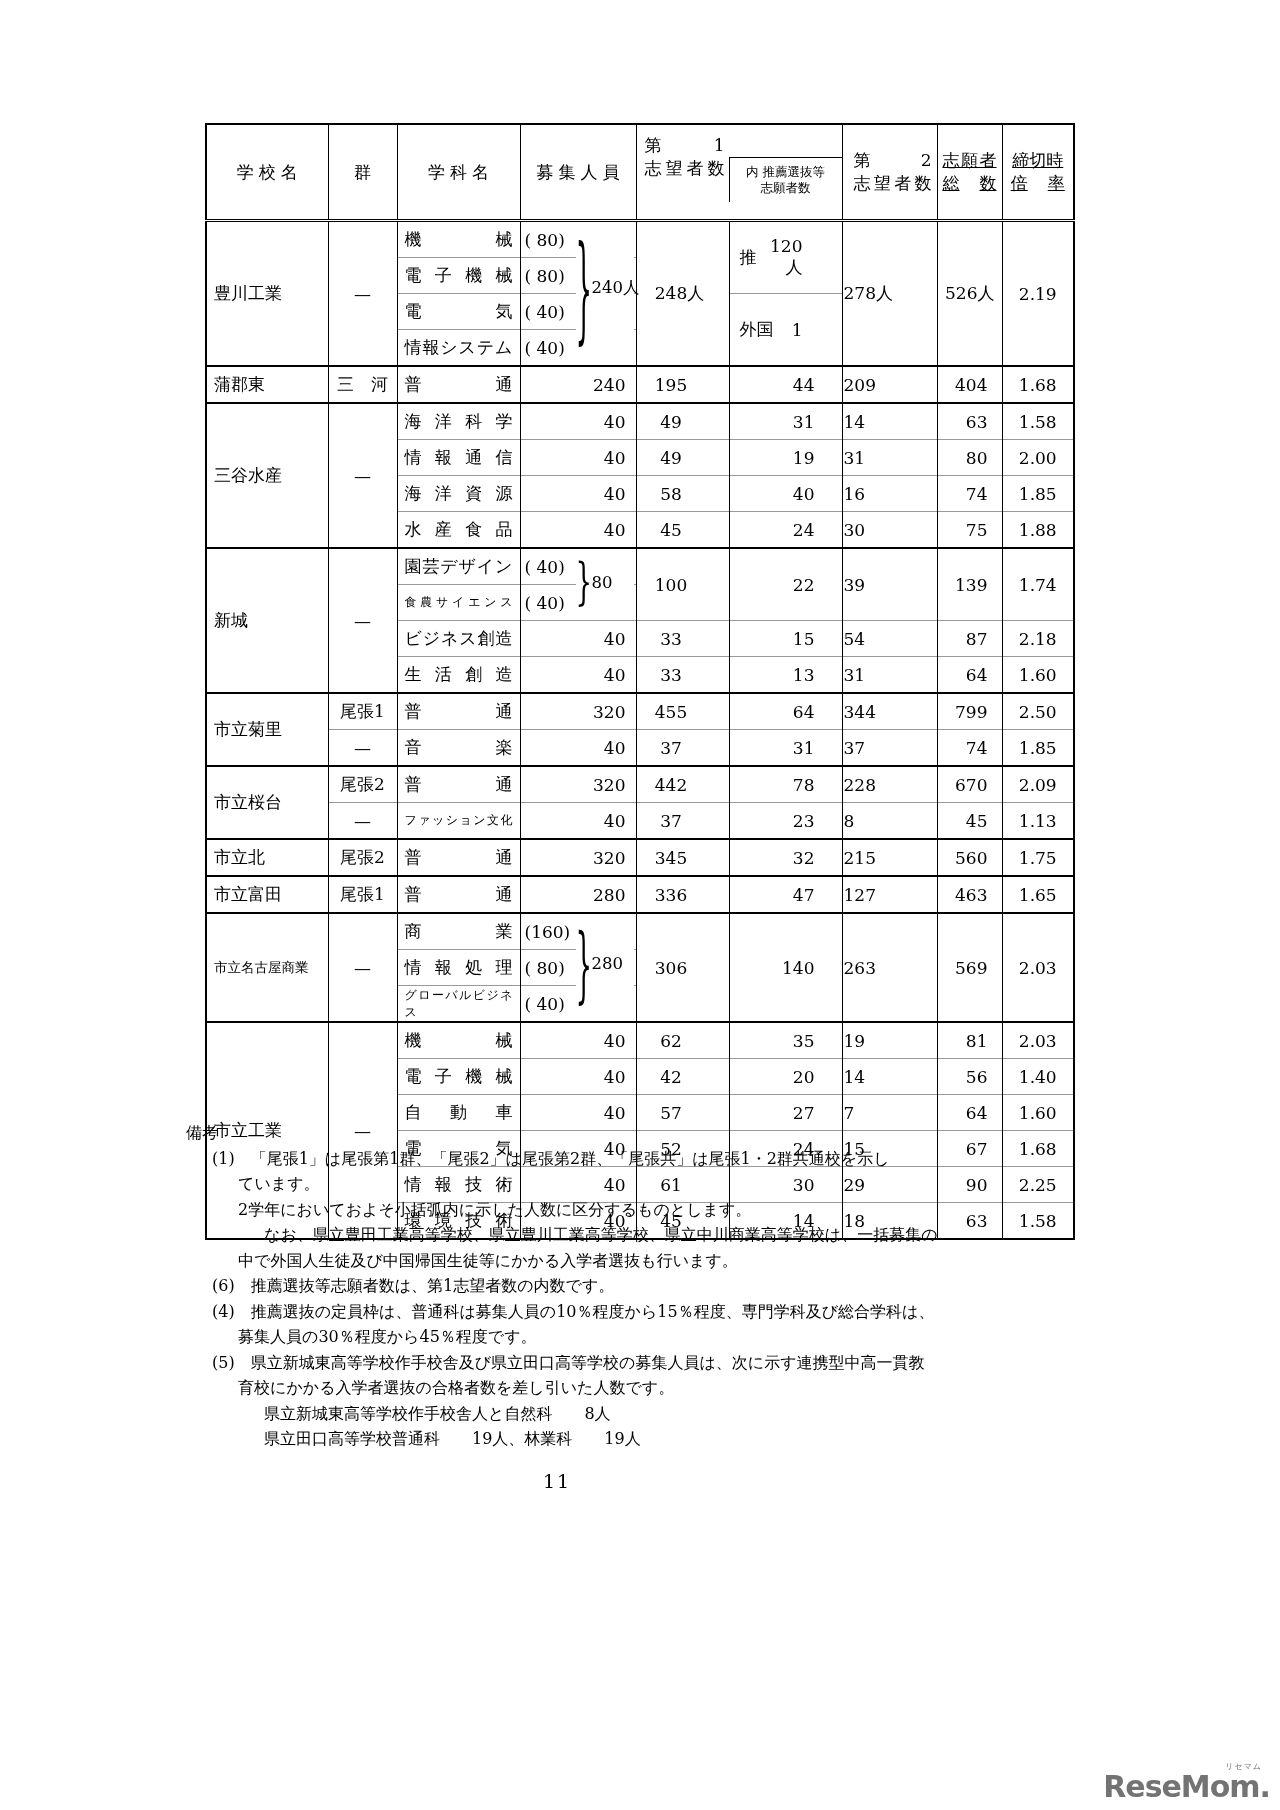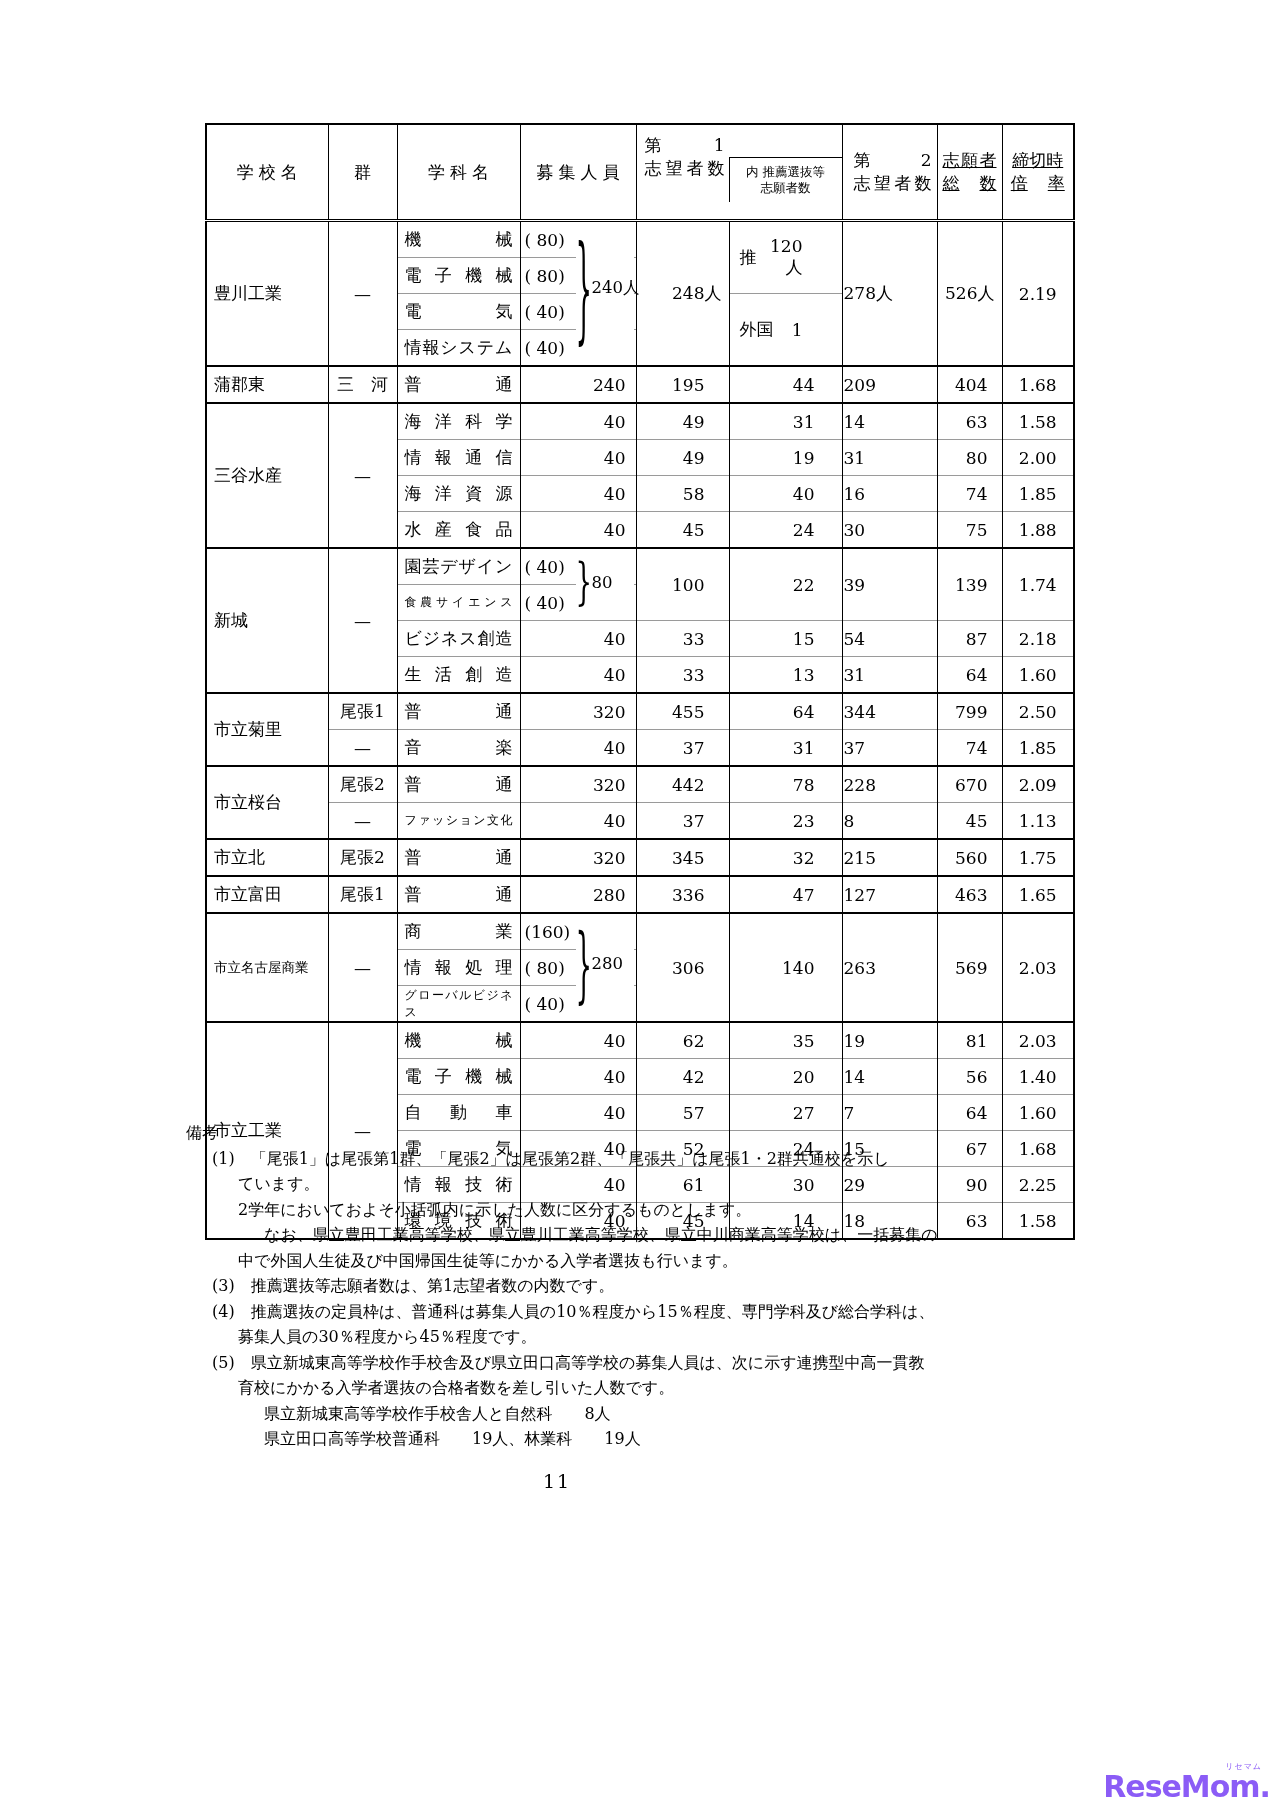--- a/index.html
+++ b/index.html
@@ -34,21 +34,21 @@
   .hblock2{width:54px;margin:0 auto;line-height:1.35;text-decoration:underline;}
 
   
   .c-school{text-align:left;padding-left:7px;}
   .c-school.small{font-size:13.5px;}
   .c-gun{text-align:center;}
   .c-dept{text-align:justify;text-align-last:justify;padding:0 7px;}
   .c-dept.small{font-size:12px;}
   .c-cap{position:relative;text-align:right;padding-right:10px;}
   .c-cap.paren{text-align:left;padding-left:4px;padding-right:0;}
-  .c-first{text-align:right;padding-right:24px;}
+  .c-first{text-align:center;padding-right:24px;}
   .c-rec{text-align:right;padding-right:27px;}
   .c-second{text-align:left;padding-right:23px;}
   .c-total{text-align:right;padding-right:14px;}
   .c-ratio{text-align:center;}
   td.jin{padding-right:7px;}
   .split-inner{display:flex;justify-content:space-between;align-items:center;padding:0 12px 0 9px;}
 
   
   .brace-overlay{position:absolute;top:3px;right:2px;width:58px;background:#fff;z-index:2;
                  display:flex;align-items:center;}
@@ -57,21 +57,21 @@
 
   
   .remarks{position:absolute;left:186px;top:1120px;width:880px;font-size:16px;
            line-height:25.5px;white-space:nowrap;}
   .r-line.ind1{padding-left:26px;}
   .r-line.ind2{padding-left:52px;}
   .r-line.ind3{padding-left:78px;}
 
   .page-num{position:absolute;left:543px;top:1470px;font-size:19px;letter-spacing:2px;}
 
-  .logo{position:absolute;right:10px;bottom:8px;color:#8b5cf6;text-align:right;line-height:1;}
+  .logo{position:absolute;right:10px;bottom:8px;color:#737373;text-align:right;line-height:1;}
   .logo-furi{display:block;font-size:8px;letter-spacing:1px;margin:0 8px 1px 0;}
   .logo-text{font-size:30px;font-weight:bold;letter-spacing:-1px;
              font-family:"DejaVu Sans","Liberation Sans",sans-serif;}
 </style>
 </head>
 <body>
 
 <div class="page">
 
   <table class="doc-table">
@@ -403,21 +403,21 @@
   </table>
 
   <div class="remarks">
     <div class="r-title">備考</div>
     <div id="remarks-lines">
         <div class="r-line ind1">(1)　「尾張1」は尾張第1群、「尾張2」は尾張第2群、「尾張共」は尾張1・2群共通校を示し</div>
         <div class="r-line ind2">ています。</div>
         <div class="r-line ind2">2学年においておよそ小括弧内に示した人数に区分するものとします。</div>
         <div class="r-line ind3">なお、県立豊田工業高等学校、県立豊川工業高等学校、県立中川商業高等学校は、一括募集の</div>
         <div class="r-line ind2">中で外国人生徒及び中国帰国生徒等にかかる入学者選抜も行います。</div>
-        <div class="r-line ind1">(3)　推薦選抜等志願者数は、第1志望者数の内数です。</div>
+        <div class="r-line ind1">(6)　推薦選抜等志願者数は、第1志望者数の内数です。</div>
         <div class="r-line ind1">(4)　推薦選抜の定員枠は、普通科は募集人員の10％程度から15％程度、専門学科及び総合学科は、</div>
         <div class="r-line ind2">募集人員の30％程度から45％程度です。</div>
         <div class="r-line ind1">(5)　県立新城東高等学校作手校舎及び県立田口高等学校の募集人員は、次に示す連携型中高一貫教</div>
         <div class="r-line ind2">育校にかかる入学者選抜の合格者数を差し引いた人数です。</div>
         <div class="r-line ind3">県立新城東高等学校作手校舎人と自然科　　8人</div>
         <div class="r-line ind3">県立田口高等学校普通科　　19人、林業科　　19人</div>
       </div>
   </div>
 
   <div class="page-num">11</div>

